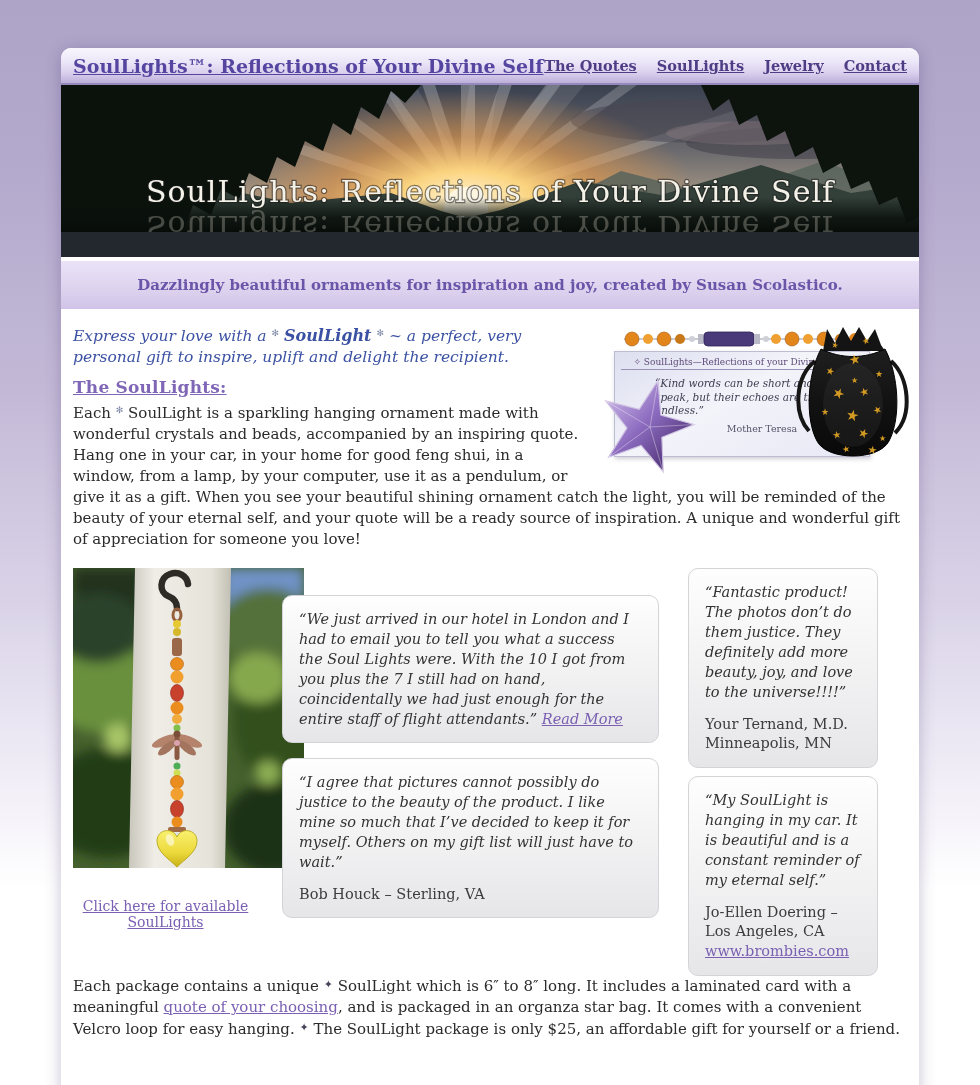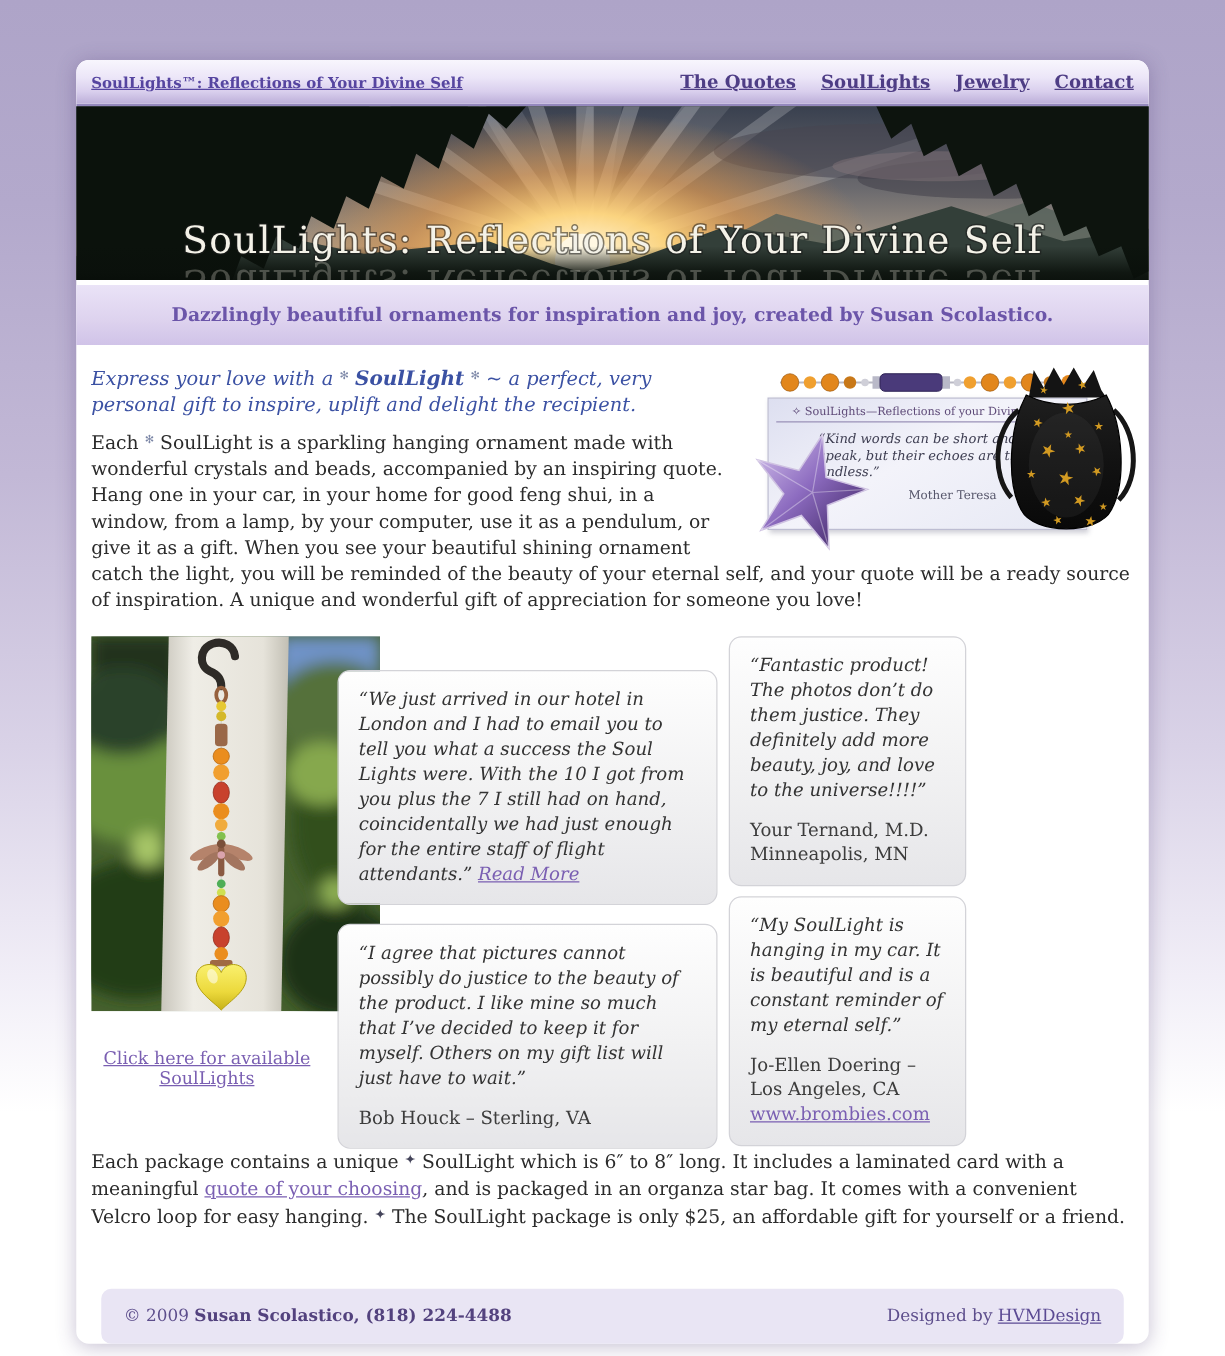--- a/index.html
+++ b/index.html
@@ -18,25 +18,25 @@
     box-shadow: 0 2px 16px rgba(70,50,110,.30);
   }
   
   .navbar {
     height: 37px; display: flex; align-items: center; justify-content: space-between;
     padding: 0 12px;
     background: linear-gradient(180deg,#f8f6fd 0%,#ece6f8 40%,#d9cfed 72%,#bcafd9 100%);
     border-bottom: 2px solid #9488bd;
     border-radius: 10px 10px 0 0;
   }
-  .site-title { font-size: 12px; font-weight: bold; color: #5645a0; text-decoration: underline; }
+  .site-title { font-size: 19px; font-weight: bold; color: #5645a0; text-decoration: underline; }
   .nav-links { display: flex; gap: 20px; }
   .nav-links a { font-size: 14.5px; font-weight: bold; color: #4e3d85; text-decoration: underline; text-align: right; }
   
-  .banner { height: 139px; overflow: hidden; background:#23282f; }
+  .banner { height: 172px; overflow: hidden; background:#23282f; }
   .banner svg { display:block; }
   
   .tagline-bar {
     margin: 4px 0; height: 48px; display: flex; align-items: center; justify-content: center;
     background: linear-gradient(180deg,#eae3f7 0%,#ddd2ee 60%,#d0c3e8 100%);
   }
   .tagline-bar span { font-size: 15px; font-weight: bold; color: #6b55a9; }
   
   .content { padding: 8px 12px 0; }
   .intro {
@@ -68,22 +68,22 @@
   .pp-card-quote {
     margin: 7px 10px 0 40px; font-size: 10.5px; font-style: italic;
     line-height: 1.3; color: #3e3e52;
   }
   .pp-card-attr { margin-top: 5px; text-align: center; font-size: 9.5px; color: #55556a; padding-left: 40px; }
   .pp-beads { position: absolute; left: 22px; top: 5px; }
   .pp-star  { position: absolute; left: -12px; top: 54px; }
   .pp-bag   { position: absolute; right: -4px; top: 0; }
   
   .showcase { display: flex; margin-top: 18px; }
-  .col-photo { width: 185px; margin-right: 12px; }
-  .col-mid   { width: 304px; margin-right: 9px; padding-top: 27px; }
+  .col-photo { width: 185px; margin-right: 24px; }
+  .col-mid   { width: 377px; margin-right: 29px; padding-top: 27px; }
   .col-right { width: 190px; }
   .ornament-photo { display: block; }
   .available-link {
     display: block; text-align: center; margin-top: 30px;
     font-size: 14px; color: #7a5fb2; text-decoration: underline;
   }
   .quote-box {
     background: linear-gradient(180deg,#fefefe 0%,#f1f1f2 55%,#e6e6e9 100%);
     border: 1px solid #d3d3d8; border-radius: 10px;
     padding: 13px 16px; color: #333;
@@ -259,20 +259,21 @@
     </div>
 
     <p class="intro">
       <span>Express your love with a</span>
       <sup class="star">✻</sup>
       <b>SoulLight</b>
       <sup class="star">✻</sup>
       <span>~ a perfect, very personal gift to inspire, uplift and delight the recipient.</span>
     </p>
 
+    <h2 class="underlined">The SoulLights:</h2>
 
     <p class="body-text">
       <span>Each</span>
       <sup class="star">✻</sup>
       <span>SoulLight is a sparkling hanging ornament made with wonderful crystals and beads, accompanied by an inspiring quote. Hang one in your car, in your home for good feng shui, in a window, from a lamp, by your computer, use it as a pendulum, or give it as a gift. When you see your beautiful shining ornament catch the light, you will be reminded of the beauty of your eternal self, and your quote will be a ready source of inspiration. A unique and wonderful gift of appreciation for someone you love!</span>
     </p>
 
     <div class="showcase">
 
       <div class="col-photo">

